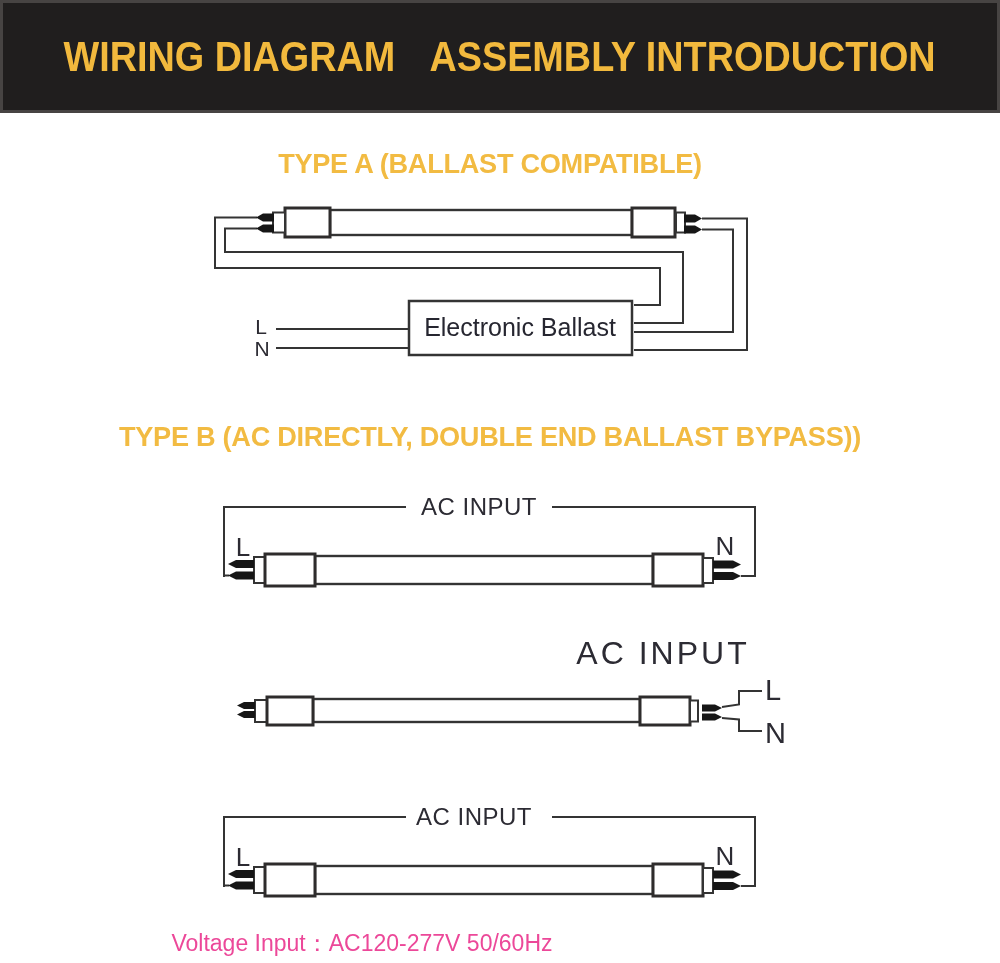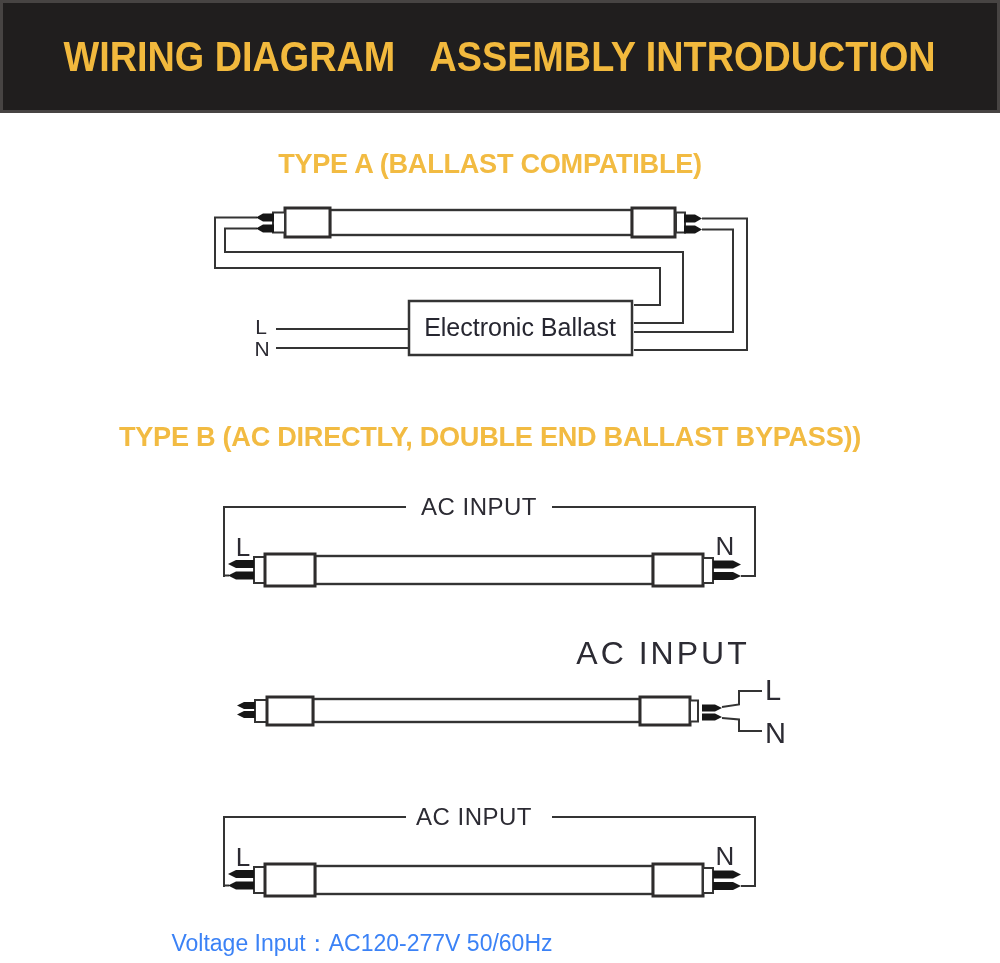--- a/index.html
+++ b/index.html
@@ -36,21 +36,21 @@
   .dlabel{fill:#2c2b33;font-family:"Liberation Sans","DejaVu Sans",sans-serif;}
   .lbl-ln-a{font-size:21px;}
   .lbl-ln-b{font-size:26px;}
   .lbl-ln-big{font-size:29px;}
   .lbl-ac{font-size:24px;letter-spacing:0.5px;}
   .lbl-ac-big{font-size:32px;letter-spacing:3px;}
   .lbl-ballast{font-size:25px;fill:#262630;}
   
   .footer{
     position:absolute;left:0;top:928px;width:724px;text-align:center;
-    color:#3b82f6;font-size:23px;white-space:nowrap;
+    color:#ec4899;font-size:23px;white-space:nowrap;
   }
 </style>
 </head>
 <body>
 
 <div class="page">
 
   <div class="banner">
     <div class="banner-inner">
       <span>WIRING DIAGRAM</span>

